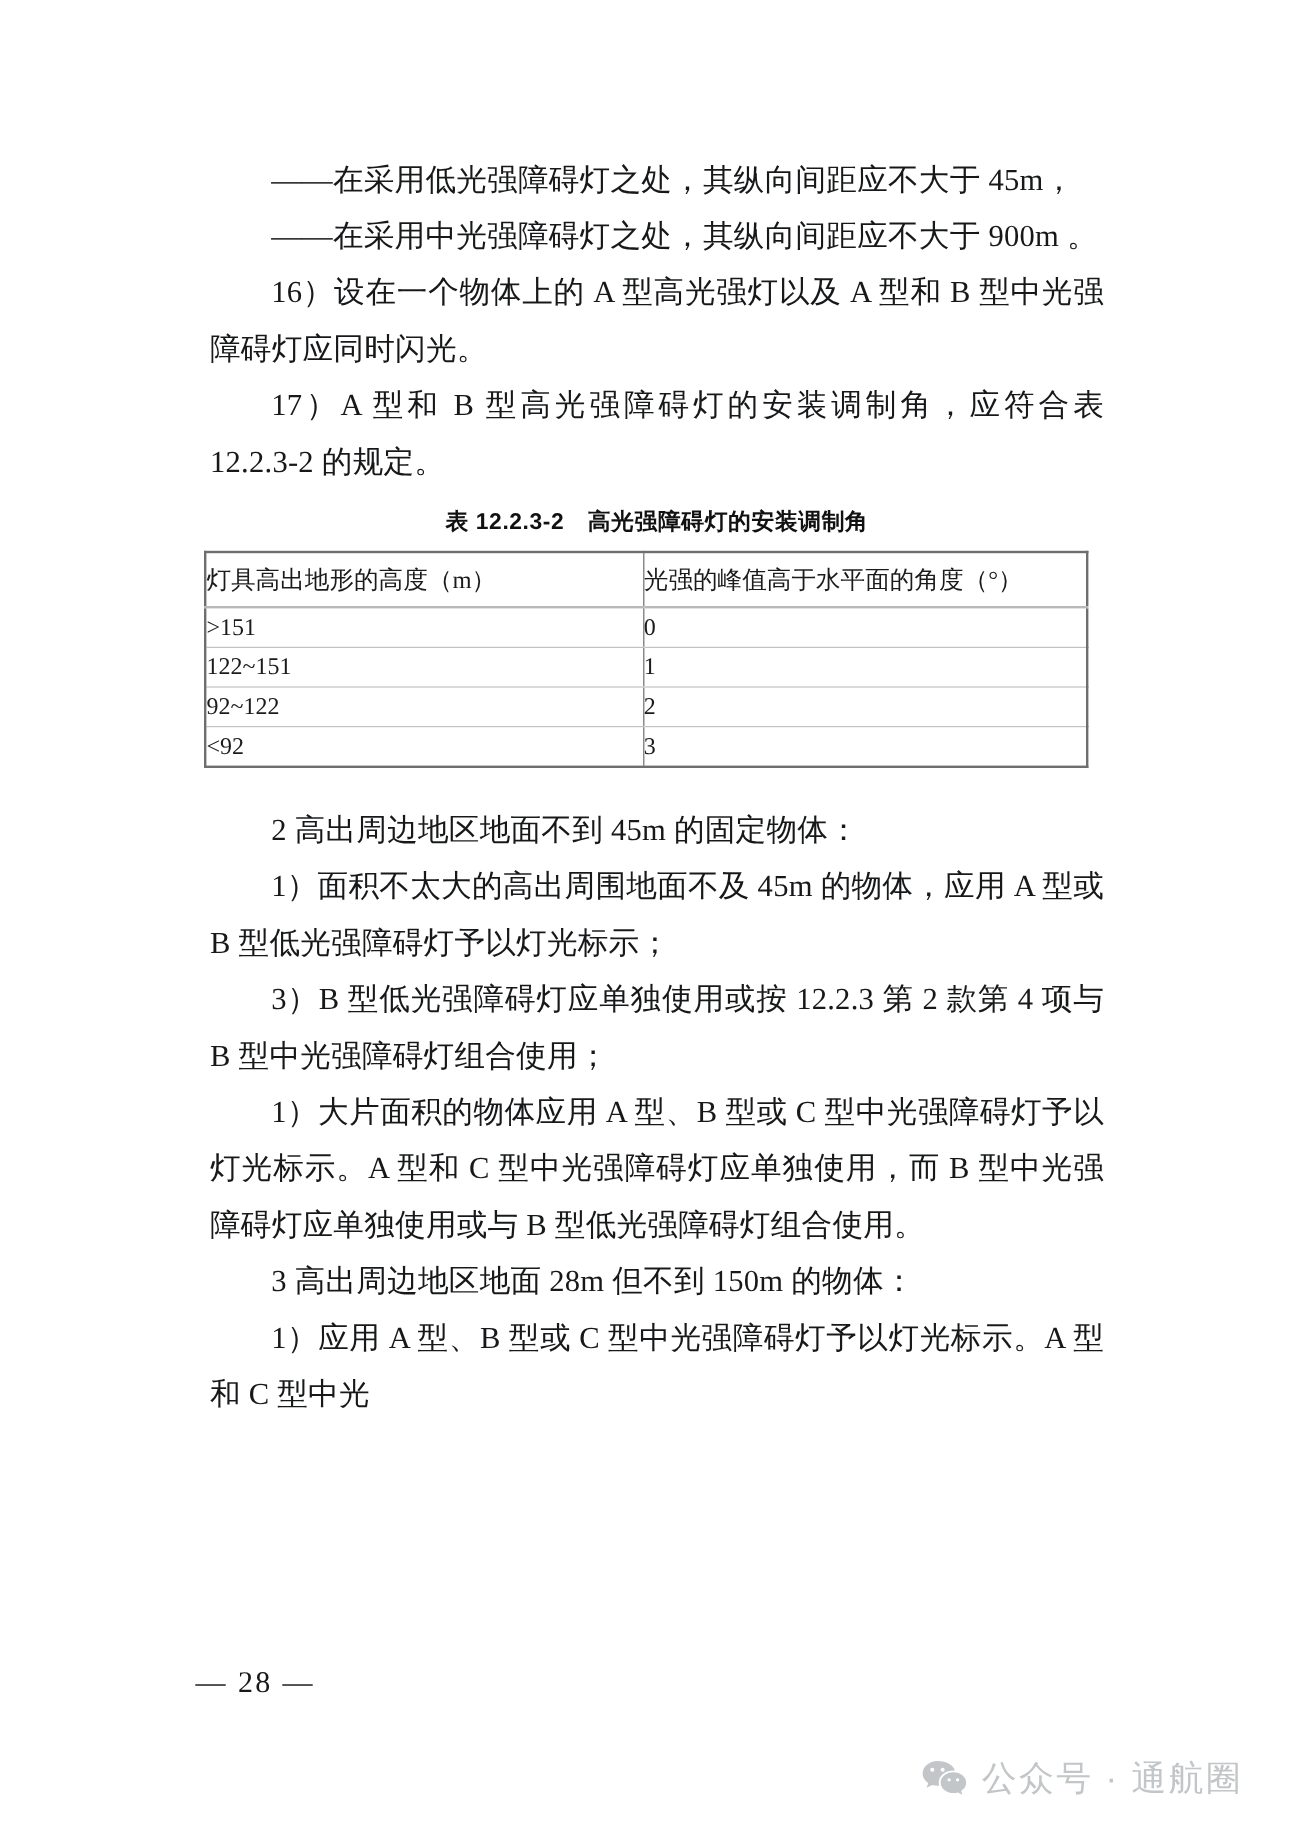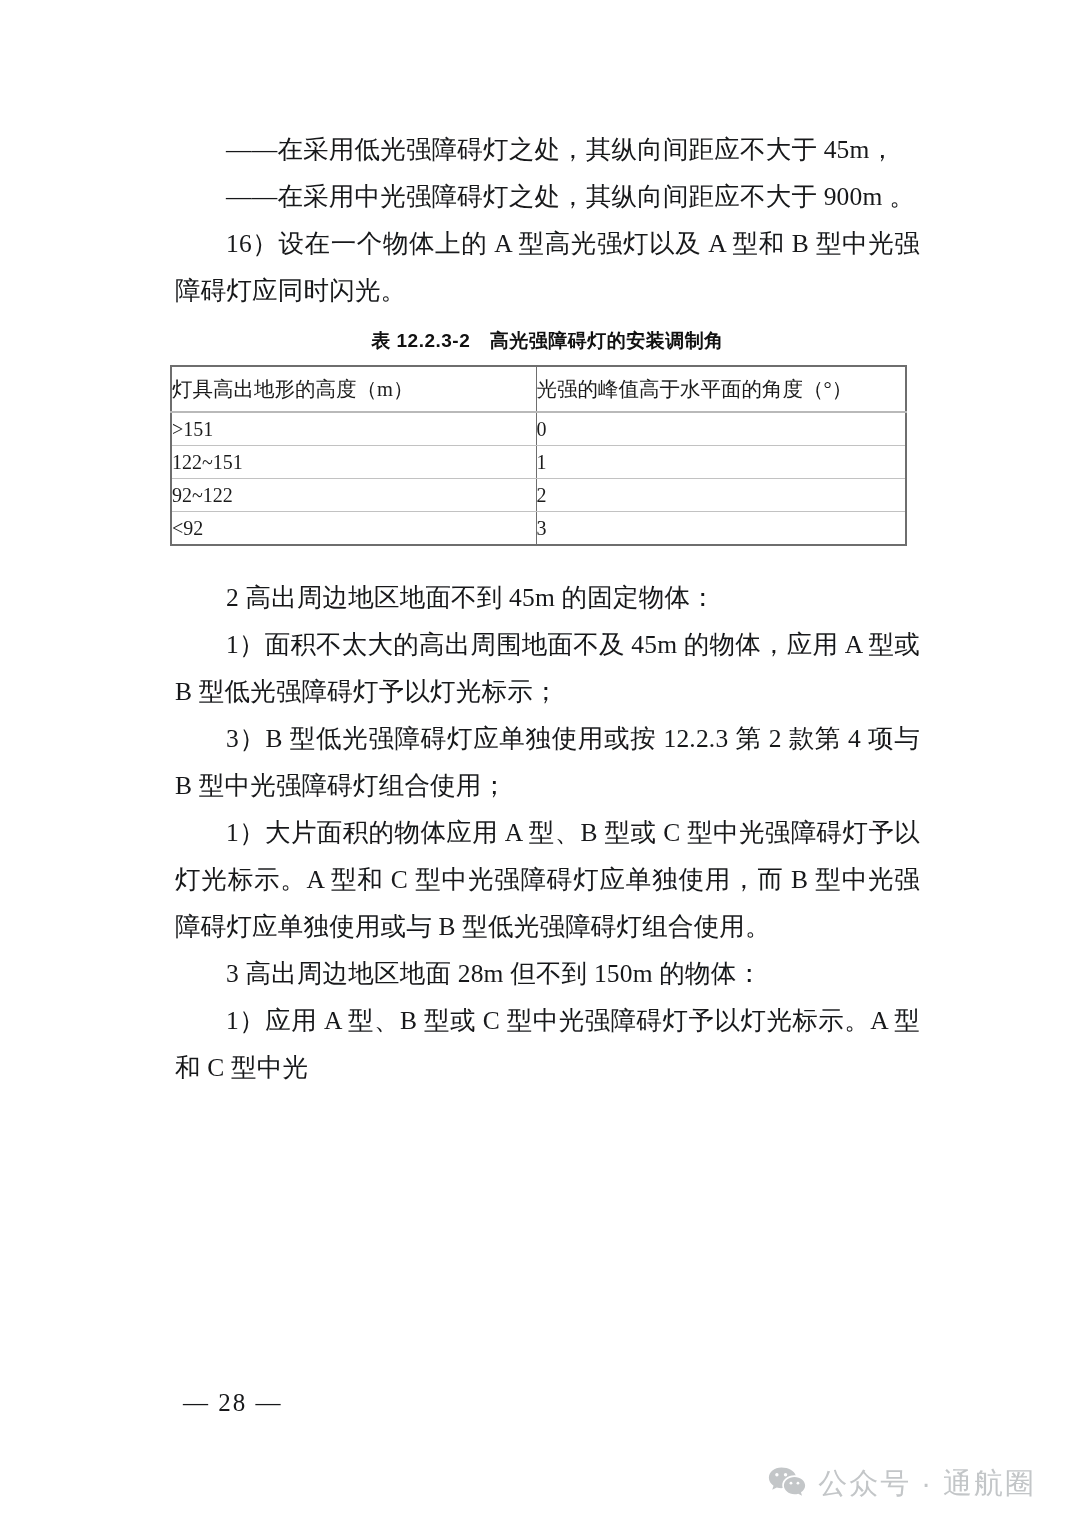--- a/index.html
+++ b/index.html
@@ -97,21 +97,20 @@
   }
 
   
   .page-number {
     position: absolute;
     left: 163px;
     top: 1389px;
     font-size: 25px;
     letter-spacing: 2px;
     color: #17181a;
-    margin-left: 20px;
   }
 
   
   .watermark {
     position: absolute;
     right: 44px;
     top: 1466px;
     display: flex;
     align-items: flex-end;
     gap: 12px;
@@ -133,20 +132,21 @@
 <div class="page">
 
   <div class="content">
 
     <p class="para dash">——在采用低光强障碍灯之处，其纵向间距应不大于 45m，</p>
 
     <p class="para dash">——在采用中光强障碍灯之处，其纵向间距应不大于 900m 。</p>
 
     <p class="para indent">16）设在一个物体上的 A 型高光强灯以及 A 型和 B 型中光强障碍灯应同时闪光。</p>
 
+    <p class="para indent">17）A 型和 B 型高光强障碍灯的安装调制角，应符合表 12.2.3-2 的规定。</p>
 
     <div class="table-block">
       <div class="table-caption">表 12.2.3-2　高光强障碍灯的安装调制角</div>
 
       <table class="spec">
         <colgroup>
             <col class="c1">
             <col class="c2">
           </colgroup>
         <thead>

